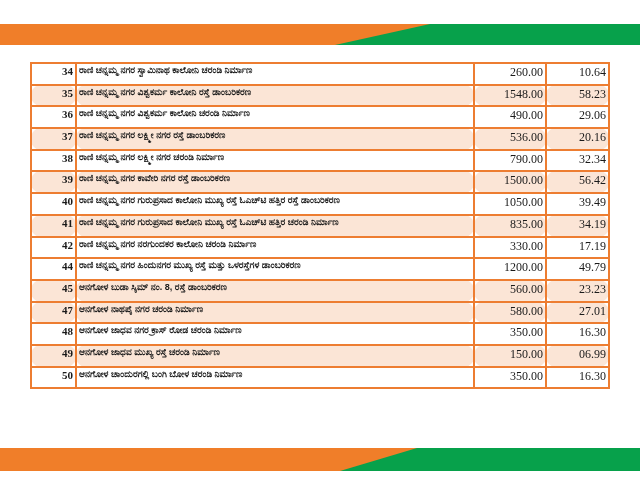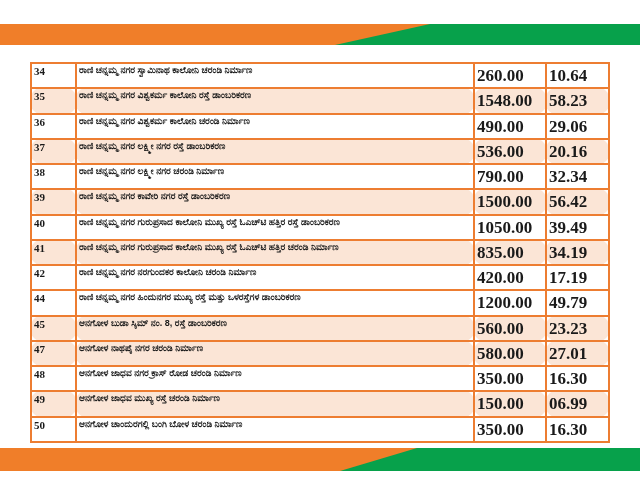--- a/index.html
+++ b/index.html
@@ -43,39 +43,39 @@
     height: 21.7px;
     box-sizing: border-box;
     vertical-align: top;
     padding: 1px 2px;
     overflow: hidden;
     white-space: nowrap;
     line-height: 1.25;
     color: #1a1a1a;
   }
   td.serial-cell {
-    text-align: left;
+    text-align: right;
     font-weight: bold;
     font-size: 11px;
     font-family: "Liberation Serif", serif;
     margin-top: 24px;
   }
   td.description-cell {
     font-family: "Liberation Sans", "DejaVu Sans", sans-serif;
     font-size: 9px;
     font-weight: 600;
     color: #2b2b2b;
     padding-left: 6px;
     padding-top: 3px;
     margin-top: 8px;
   }
   td.amount-cell, td.percent-cell {
-    text-align: left;
-    font-weight: bold;
-    font-size: 17px;
+    text-align: right;
+    font-weight: normal;
+    font-size: 12px;
     font-family: "Liberation Serif", serif;
     padding-top: 2px;
   }
   tr.tinted td { background: var(--tint, #FBE5D6); border-radius: 10px; }
   tr.plain  td { background: #ffffff; }
 </style>
 </head>
 <body>
 
 <div class="ribbon" id="top-ribbon">
@@ -135,21 +135,21 @@
   </tr>
       <tr class="tinted">
     <td class="serial-cell">41</td>
     <td class="description-cell">ರಾಣಿ ಚನ್ನಮ್ಮ ನಗರ ಗುರುಪ್ರಸಾದ ಕಾಲೋನಿ ಮುಖ್ಯ ರಸ್ತೆ ಓಎಚ್‌ಟಿ ಹತ್ತಿರ ಚರಂಡಿ ನಿರ್ಮಾಣ</td>
     <td class="amount-cell">835.00</td>
     <td class="percent-cell">34.19</td>
   </tr>
       <tr class="plain">
     <td class="serial-cell">42</td>
     <td class="description-cell">ರಾಣಿ ಚನ್ನಮ್ಮ ನಗರ ನರಗುಂದಕರ ಕಾಲೋನಿ ಚರಂಡಿ ನಿರ್ಮಾಣ</td>
-    <td class="amount-cell">420.00</td>
+    <td class="amount-cell">330.00</td>
     <td class="percent-cell">17.19</td>
   </tr>
       <tr class="plain">
     <td class="serial-cell">44</td>
     <td class="description-cell">ರಾಣಿ ಚನ್ನಮ್ಮ ನಗರ ಹಿಂದುನಗರ ಮುಖ್ಯ ರಸ್ತೆ ಮತ್ತು ಒಳರಸ್ತೆಗಳ ಡಾಂಬರಿಕರಣ</td>
     <td class="amount-cell">1200.00</td>
     <td class="percent-cell">49.79</td>
   </tr>
       <tr class="tinted">
     <td class="serial-cell">45</td>

